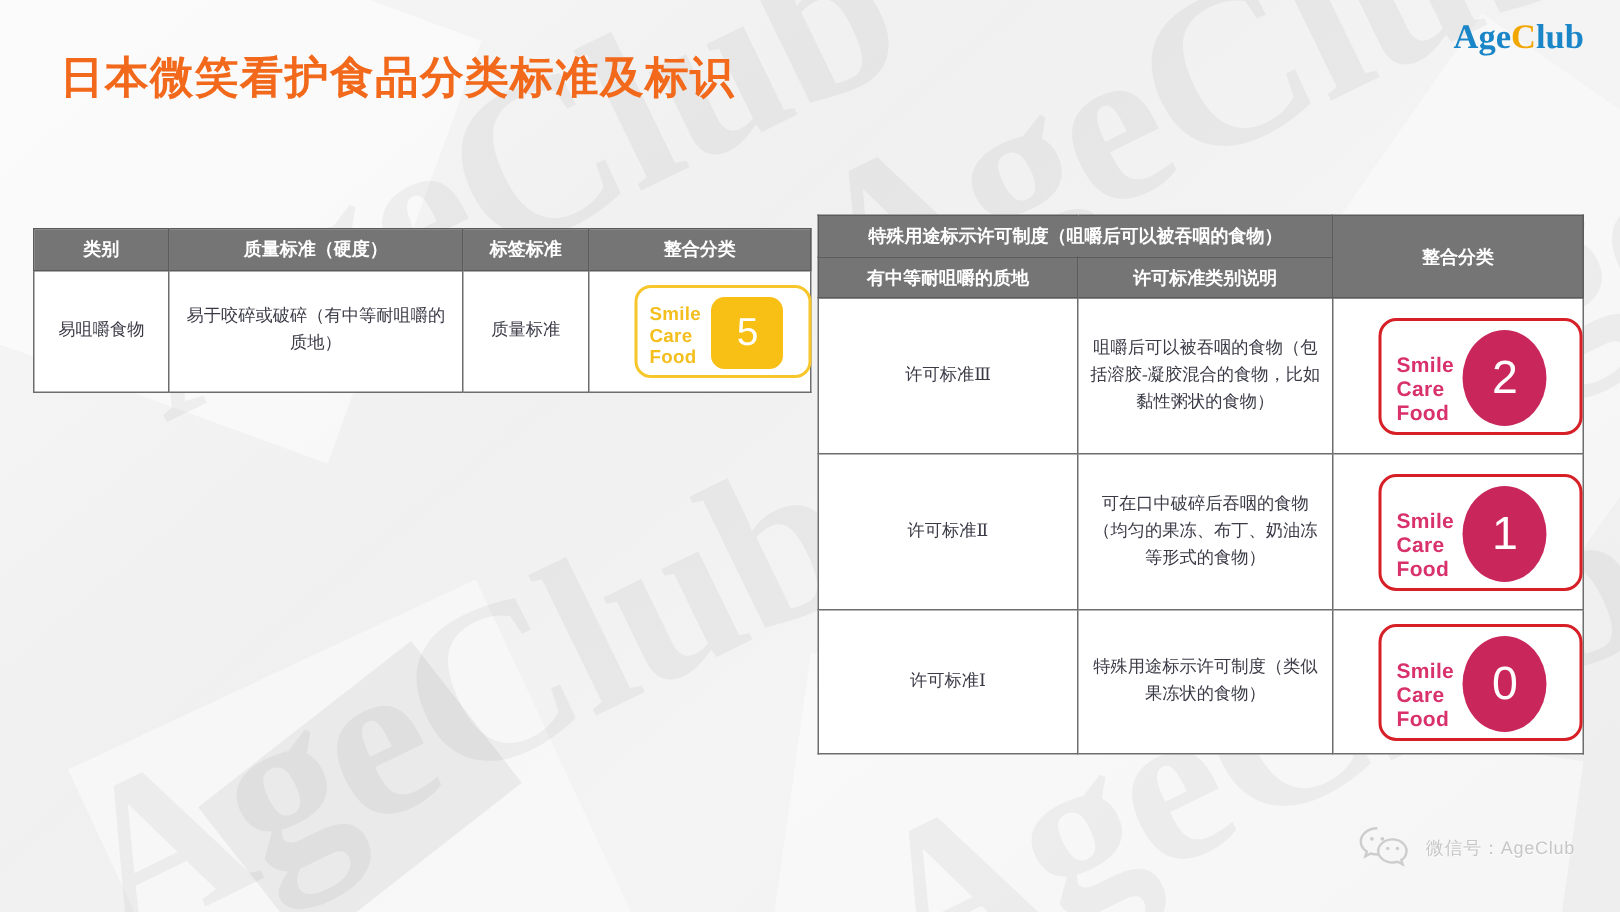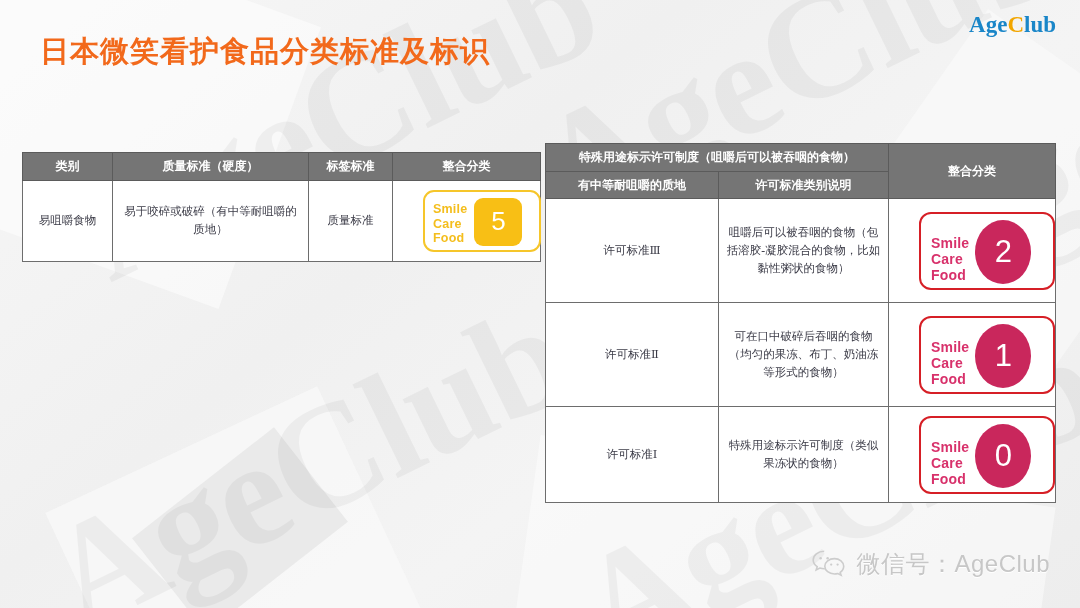--- a/index.html
+++ b/index.html
@@ -199,21 +199,21 @@
     right: 30px;
     bottom: 28px;
     display: flex;
     align-items: center;
     gap: 9px;
     z-index: 5;
   }
   .wechat .wx-icon { display: block; }
   .wechat .wx-text {
     font-family: "Liberation Sans", "DejaVu Sans", sans-serif;
-    font-size: 24px;
+    font-size: 12px;
     color: #c7c7c7;
     letter-spacing: 0.5px;
     text-shadow: 0 1px 0 #ffffff;
   }
 </style>
 </head>
 <body>
 
 <div class="slide">
 

